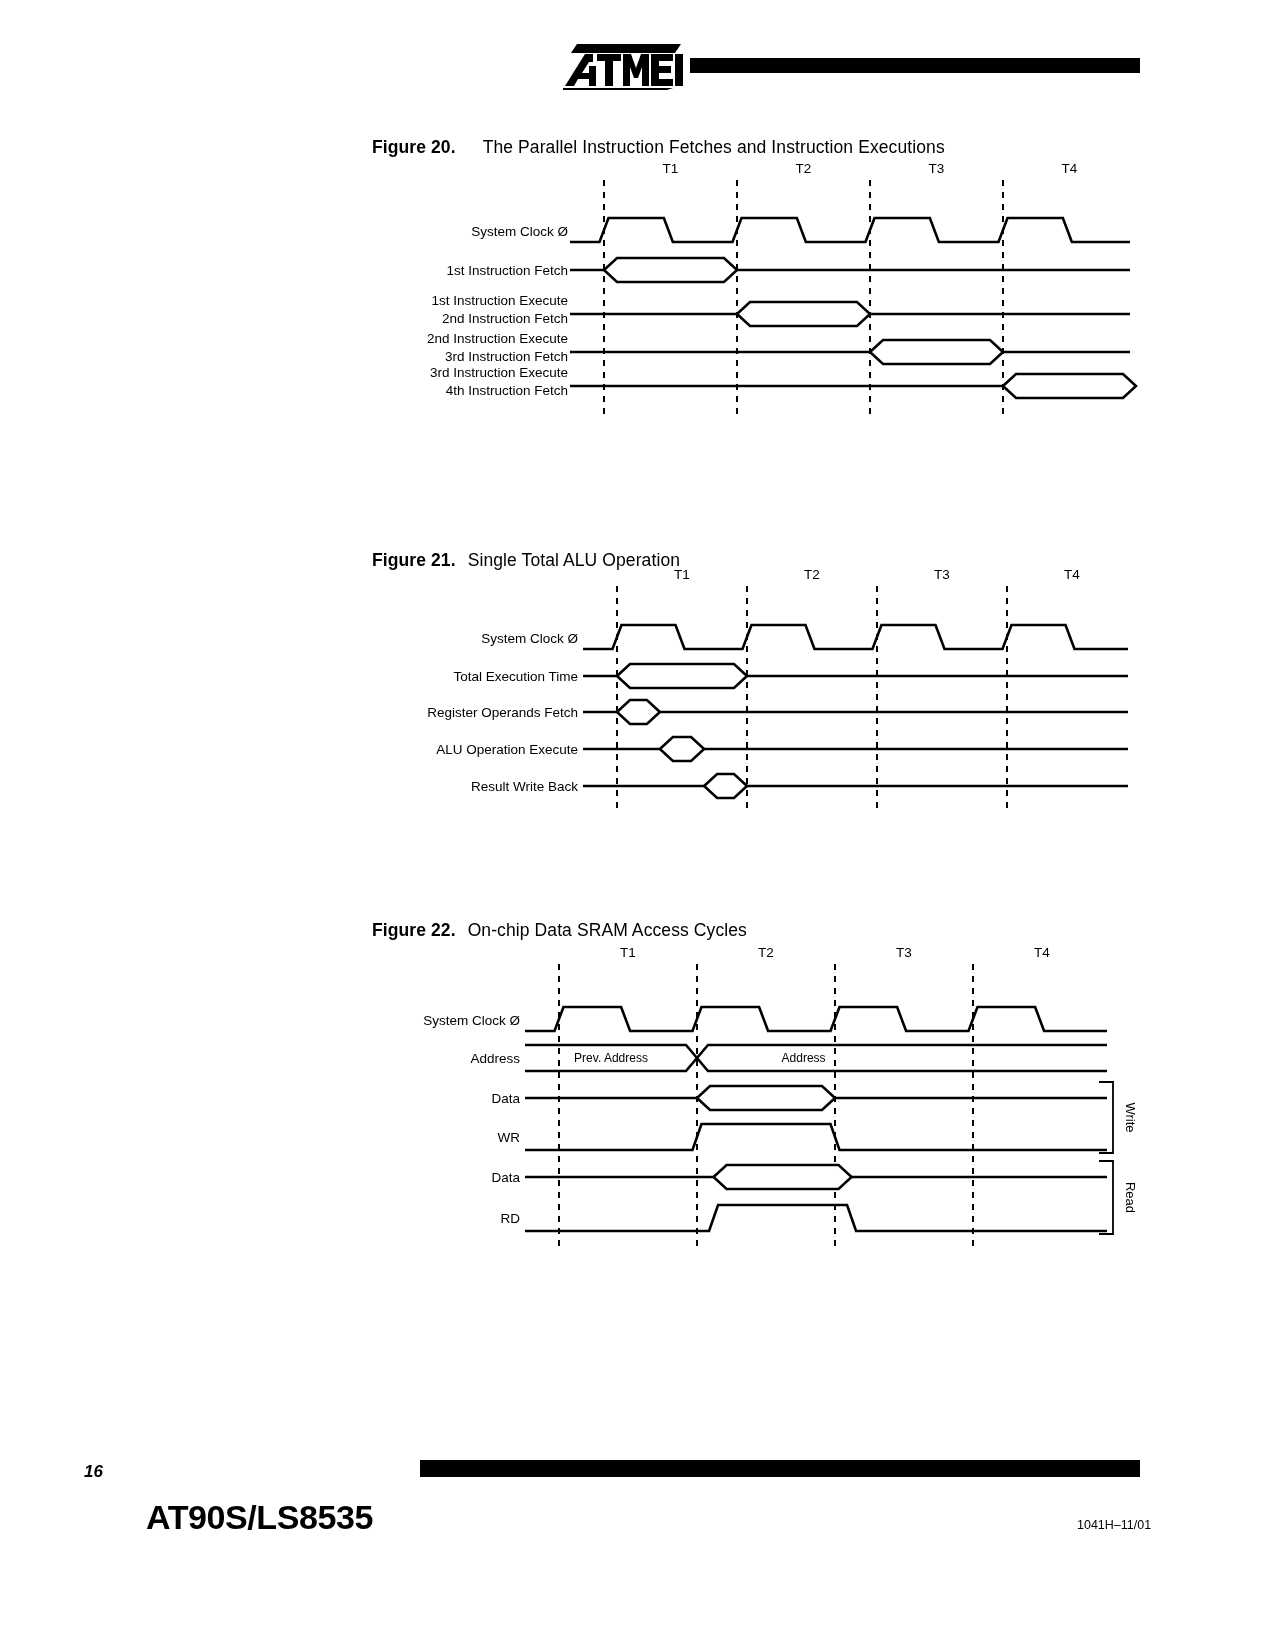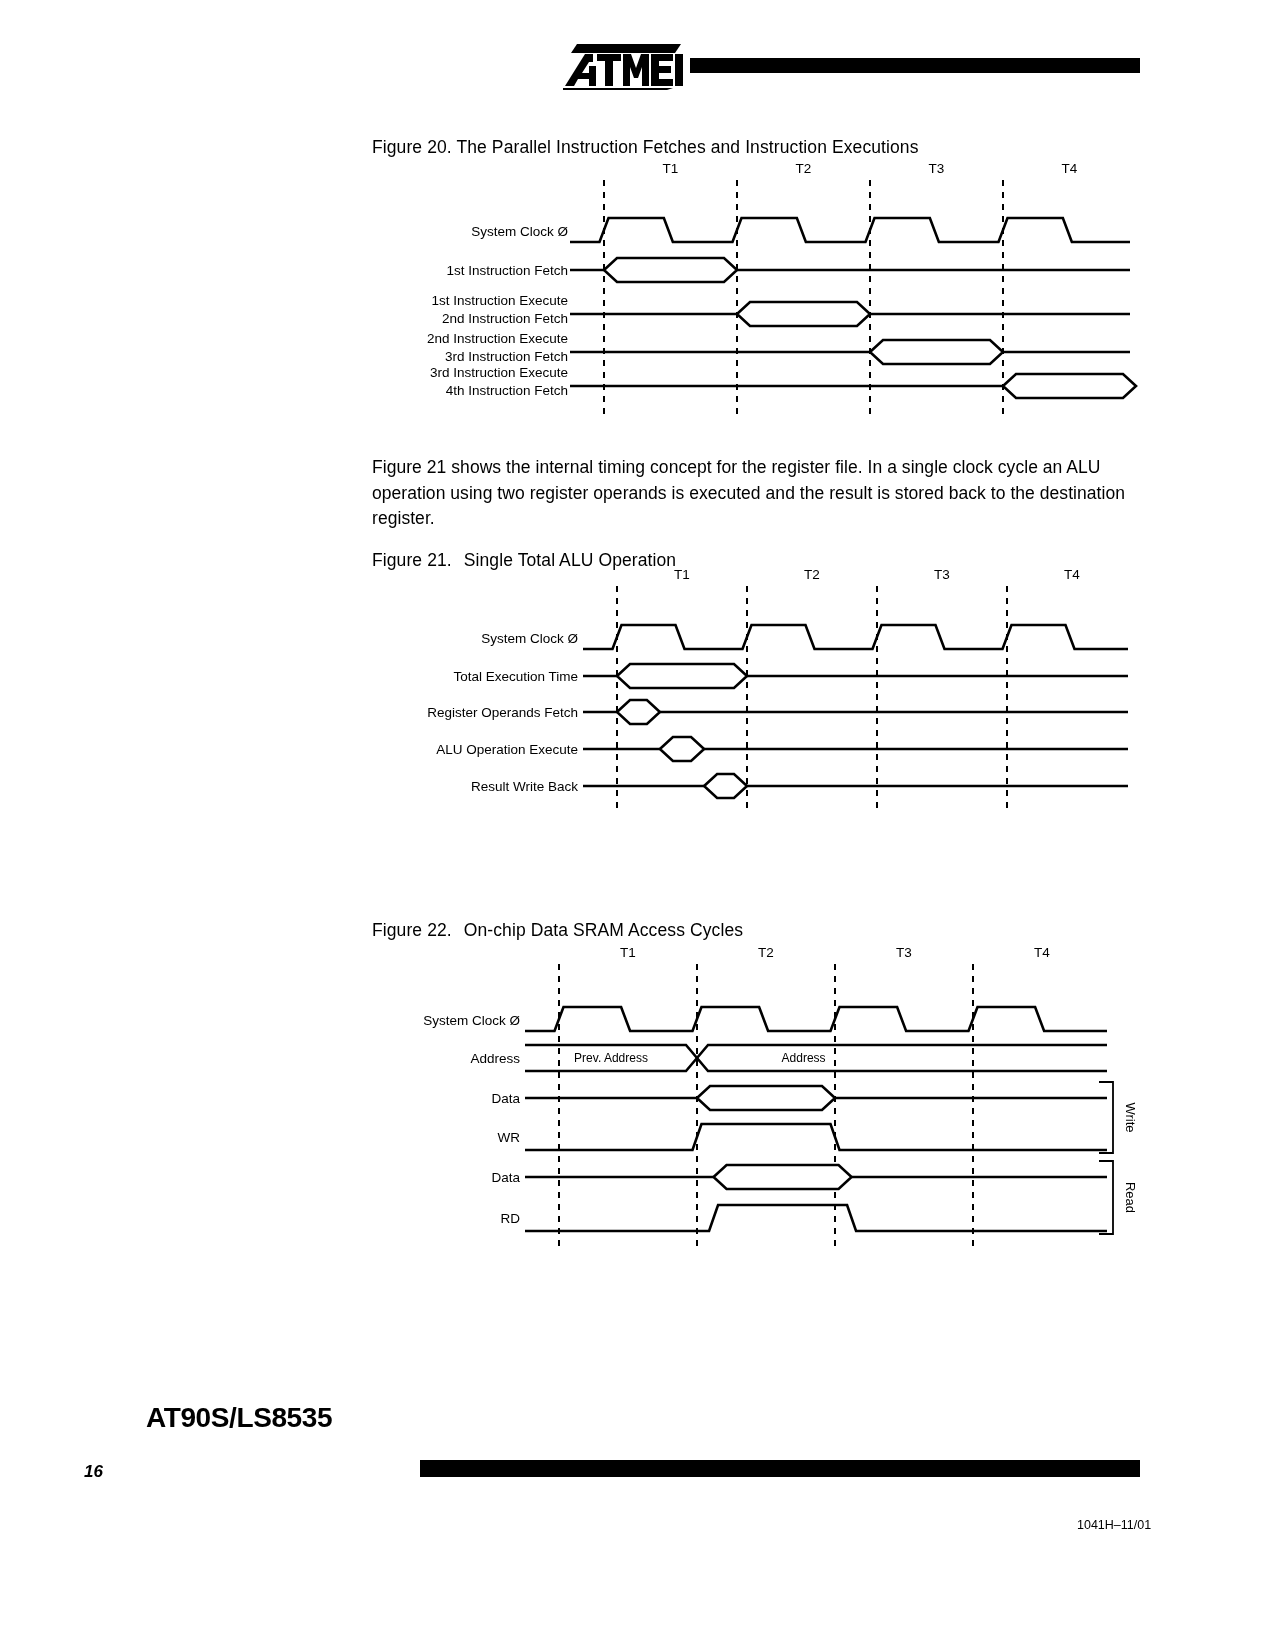--- a/index.html
+++ b/index.html
@@ -10,37 +10,37 @@
   }
   .page{position:absolute;inset:0;}
 
   
   .header{position:absolute;left:0;top:0;width:1275px;height:110px;}
   .logo-wrap{position:absolute;left:563px;top:42px;width:120px;height:48px;}
   .header-bar{position:absolute;left:690px;top:58px;width:450px;height:15px;background:#000;}
 
   
   .fig-caption{position:absolute;font-size:17.5px;letter-spacing:0.1px;white-space:nowrap;}
-  .fig-caption b{font-weight:normal;margin-top:24px;}
+  .fig-caption b{font-weight:bold;margin-top:24px;}
   .fig-caption span.t{font-weight:normal;}
   .para{position:absolute;font-size:17.5px;line-height:25.5px;width:780px;letter-spacing:0.05px;}
 
   
   .figure{position:absolute;}
   .figure svg{display:block;overflow:visible;}
   .wf-label{font-family:"Liberation Sans",sans-serif;font-size:13.5px;fill:#000;}
   .wf-label-right{text-anchor:end;}
   .tick-label{font-family:"Liberation Sans",sans-serif;font-size:13.5px;fill:#000;text-anchor:middle;}
   .bus-text{font-family:"Liberation Sans",sans-serif;font-size:12px;fill:#000;text-anchor:middle;}
   .side-text{font-family:"Liberation Sans",sans-serif;font-size:13px;fill:#000;text-anchor:middle;}
 
   
   .footer{position:absolute;left:0;top:1430px;width:1275px;height:120px;}
   .pg-num{position:absolute;left:84px;top:1462px;font-size:17px;font-weight:bold;font-style:italic;}
-  .doc-title{position:absolute;left:146px;top:1402px;font-size:28px;font-weight:bold;letter-spacing:-0.4px;}
+  .doc-title{position:absolute;left:146px;top:1498px;font-size:34px;font-weight:bold;letter-spacing:-0.4px;}
   .footer-bar{position:absolute;left:420px;top:1460px;width:720px;height:17px;background:#000;}
   .doc-code{position:absolute;left:1053px;top:1518px;font-size:12.5px;margin-left:24px;}
 </style>
 </head>
 <body>
 
 <div class="page">
 
   <div class="header">
     <div class="logo-wrap">
@@ -57,21 +57,21 @@
 
           <path d="M0 46 L110 46 L104 48 L0 48 Z"></path>
         </g>
       </svg>
     </div>
     <div class="header-bar"></div>
   </div>
 
   <div class="fig-caption" style="left:372px;top:137px;">
     <b>Figure 20.</b>
-    <span class="t" style="margin-left:0;">The Parallel Instruction Fetches and Instruction Executions</span>
+    <span class="t" style="margin-left:22px;">The Parallel Instruction Fetches and Instruction Executions</span>
   </div>
   <div class="figure" id="figure-20" style="left:372px;top:168px;">
       <svg width="790" height="250" viewBox="0 0 790 250">
         <g>
           <line x1="232" y1="12" x2="232" y2="246" stroke="#000" stroke-width="2" stroke-dasharray="6 6"></line>
           <text x="298.5" y="5" class="tick-label">T1</text>
         </g>
         <g>
           <line x1="365" y1="12" x2="365" y2="246" stroke="#000" stroke-width="2" stroke-dasharray="6 6"></line>
           <text x="431.5" y="5" class="tick-label">T2</text>
@@ -111,21 +111,20 @@
         <g>
           <text x="196" y="209" class="wf-label wf-label-right">3rd Instruction Execute</text>
           <text x="196" y="227" class="wf-label wf-label-right">4th Instruction Fetch</text>
           <line x1="198" y1="218" x2="631" y2="218" stroke="#000" stroke-width="2.6"></line>
           <line x1="764" y1="218" x2="758" y2="218" stroke="#000" stroke-width="2.6"></line>
           <path d="M 631 218 L 644 206 L 751 206 L 764 218 L 751 230 L 644 230 Z" fill="#fff" stroke="#000" stroke-width="2.6"></path>
         </g>
       </svg>
     </div>
 
-  <div class="para" style="left:372px;top:455px;">Figure 21 shows the internal timing concept for the register file. In a single clock cycle an ALU operation using two register operands is executed and the result is stored back to the destination register.</div>
 
   <div class="fig-caption" style="left:372px;top:550px;">
     <b>Figure 21.</b>
     <span class="t" style="margin-left:7px;">Single Total ALU Operation</span>
   </div>
   <div class="figure" id="figure-21" style="left:372px;top:572px;">
       <svg width="790" height="245" viewBox="0 0 790 245">
         <g>
           <line x1="245" y1="14" x2="245" y2="240" stroke="#000" stroke-width="2" stroke-dasharray="6 6"></line>
           <text x="310" y="7" class="tick-label">T1</text>

